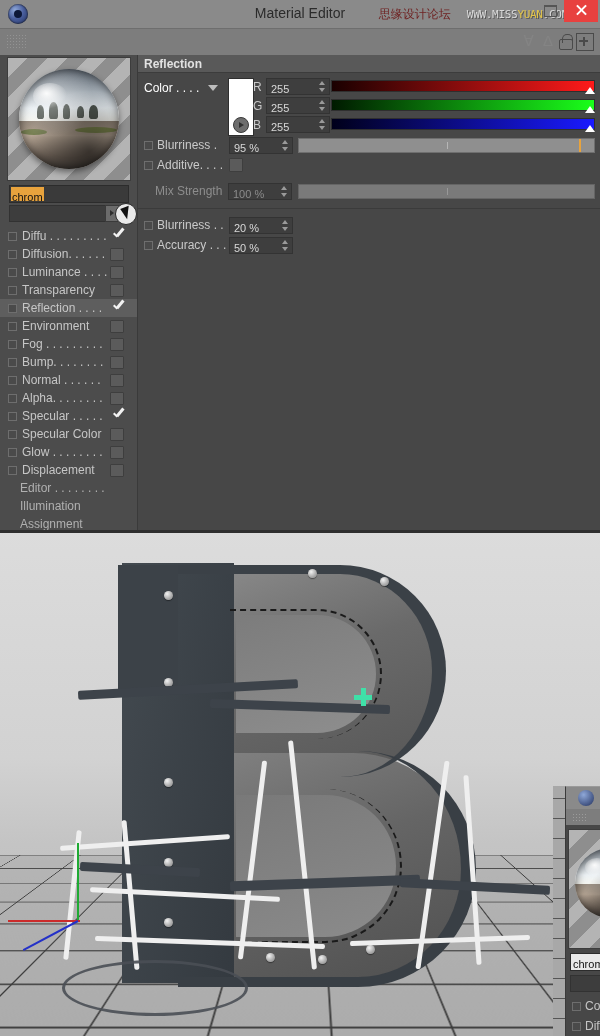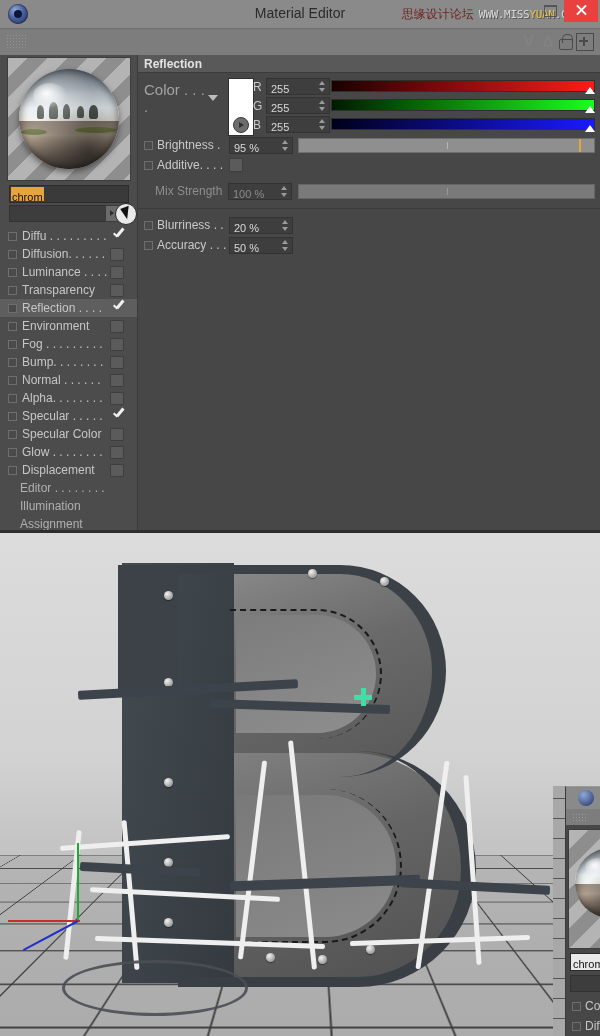--- a/index.html
+++ b/index.html
@@ -15,21 +15,21 @@
       background:radial-gradient(circle at 35% 30%,#8fa8d8 0%,#4a5f9e 45%,#21305e 100%);
       box-shadow:inset 0 0 2px #000;}
   .app-dot:after{content:"";position:absolute;left:6px;top:6px;width:8px;height:8px;border-radius:50%;background:#0d1838;}
   .win-btns{position:absolute;right:2px;top:0;height:28px;display:flex;align-items:flex-start;}
   .win-btn{width:28px;height:22px;position:relative;}
   .win-btn .sq{position:absolute;left:8px;top:5px;width:11px;height:9px;border:1.5px solid #555;border-top-width:2px;}
   .win-close{width:34px;height:22px;background:#e8413f;position:relative;}
   .win-close .x1,.win-close .x2{position:absolute;left:11px;top:9px;width:13px;height:2px;background:#fff;}
   .win-close .x1{transform:rotate(45deg);} .win-close .x2{transform:rotate(-45deg);}
 
-  .watermark{position:absolute;right:20px;top:6px;display:flex;align-items:center;gap:5px;pointer-events:none;}
+  .watermark{position:absolute;right:32px;top:6px;display:flex;align-items:center;gap:16px;pointer-events:none;}
   .wm-cn{font-size:12px;color:#6e1f1f;font-family:"DejaVu Sans",sans-serif;letter-spacing:0px;}
   .wm-url{font-size:11px;font-family:"DejaVu Sans Mono",monospace;color:#d9d9d9;
       text-shadow:1px 1px 0 #555;letter-spacing:-0.3px;}
   .wm-url .hi{color:#e3c44a;}
 
   .toolbar{position:relative;height:26px;background:#7d7d7d;border-bottom:1px solid #5a5a5a;}
   .grip{position:absolute;left:6px;top:5px;width:22px;height:16px;
      background-image:radial-gradient(#999 1px, transparent 1px);background-size:3px 3px;opacity:.8;}
   .tb-right{position:absolute;right:6px;top:4px;display:flex;gap:4px;align-items:center;}
   .ic-lock{width:14px;height:16px;position:relative;}
@@ -335,21 +335,21 @@
       </div>
 
       <div class="rightcol">
         <div class="sect-head">
           <span>Reflection</span>
         </div>
 
         <div style="position:relative;height:62px;">
           <div style="position:absolute;left:6px;top:8px;display:flex;align-items:center;">
             <div class="sbox"></div>
-            <span style="font-size:15px;color:#a3a3a3;width:64px;">Color . . . .</span>
+            <span style="font-size:12px;color:#ffffff;width:64px;">Color . . . .</span>
             <div class="tri-dn"></div>
           </div>
 
           <div class="swatch" style="position:absolute;left:90px;top:5px;"></div>
           <div class="colarrow" style="position:absolute;left:95px;top:44px;"></div>
 
           <div style="position:absolute;left:115px;top:5px;display:flex;align-items:center;">
             <span style="font-size:12px;color:#c9c9c9;width:13px;">R</span>
             <div class="num"><span class="v">255</span><div class="spin"></div></div>
           </div>
@@ -368,21 +368,21 @@
           <div class="grad gr-g" style="position:absolute;left:193px;top:26px;right:5px;">
               <div class="knob"></div>
             </div>
           <div class="grad gr-b" style="position:absolute;left:193px;top:45px;right:5px;">
               <div class="knob"></div>
             </div>
         </div>
 
         <div class="row" style="height:20px;">
           <div class="sbox"></div>
-          <span class="rl">Brightness .</span>
+          <span class="rl">Blurriness .</span>
           <div class="num"><span class="v">95 %</span><div class="spin"></div></div>
           <div class="slider" style="position:absolute;left:160px;right:5px;top:3px;">
             <div class="tick"></div>
             <div class="mark" style="left:95%;"></div>
           </div>
         </div>
 
         <div class="row" style="height:20px;">
           <div class="sbox"></div>
           <span class="rl">Additive. . . .</span>

